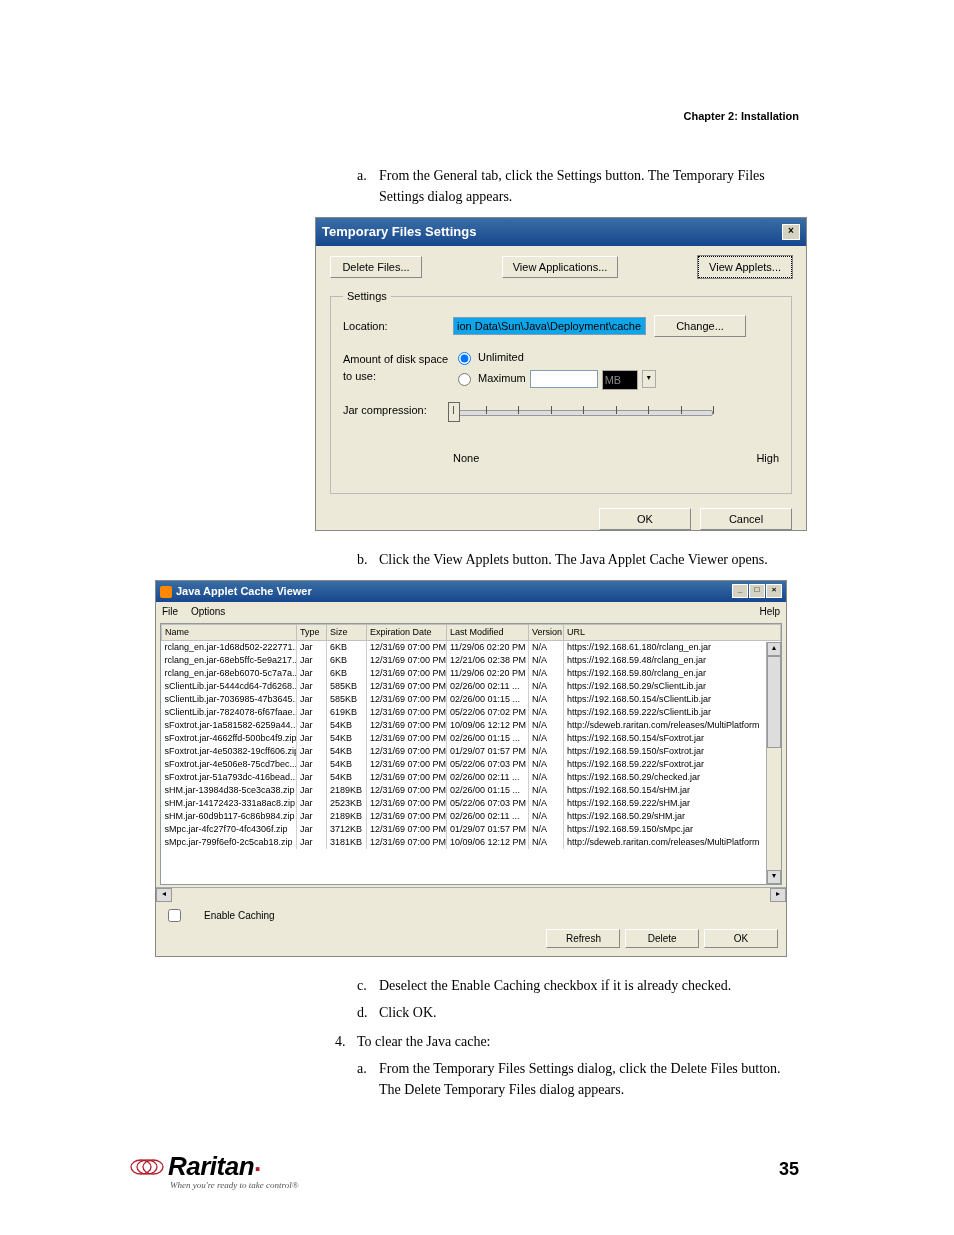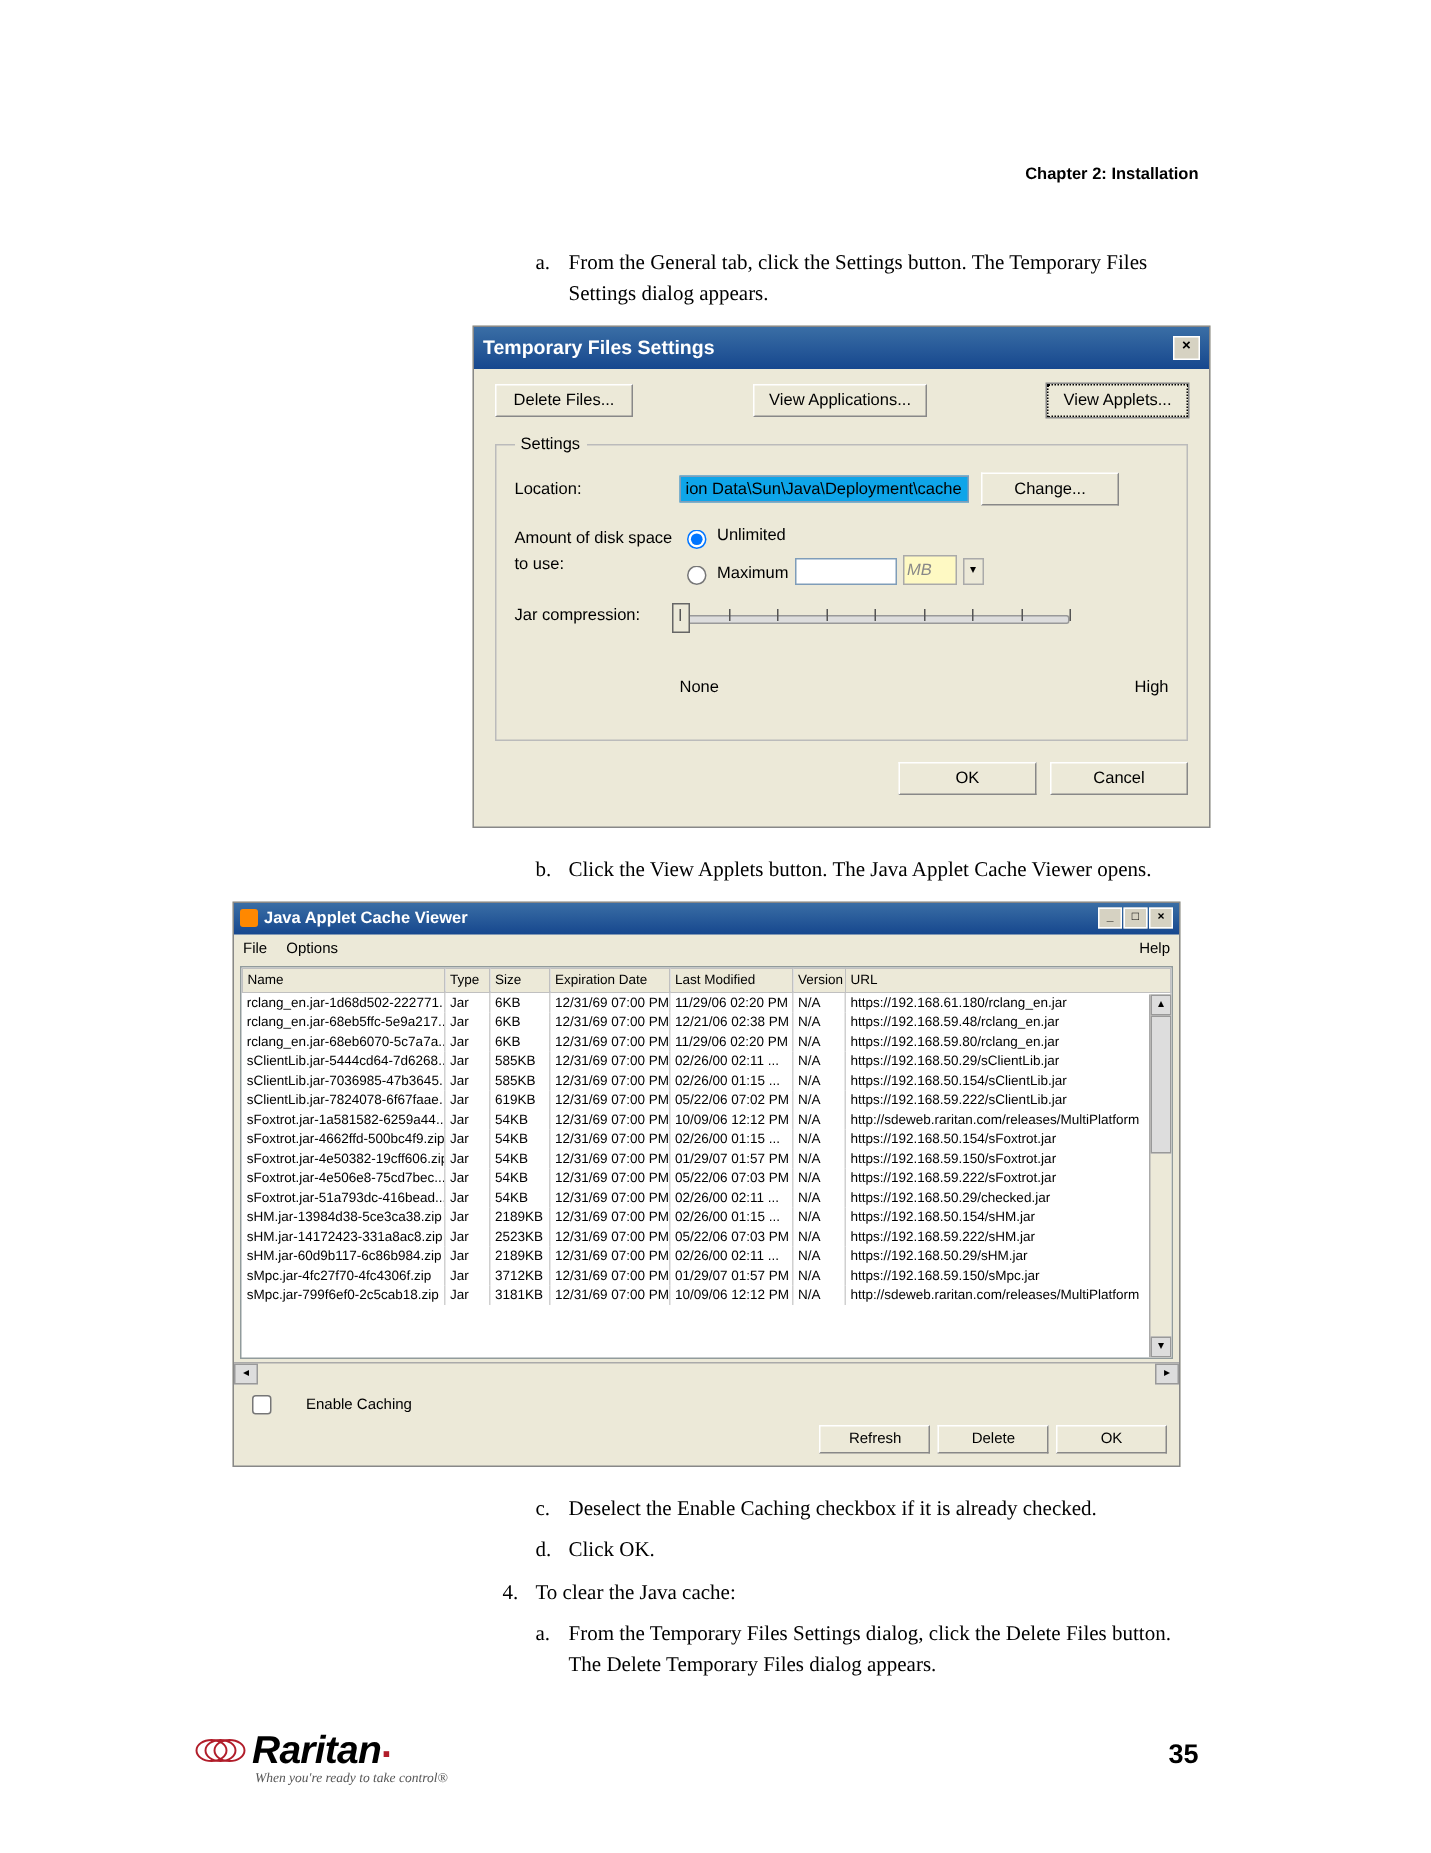--- a/index.html
+++ b/index.html
@@ -6,31 +6,31 @@
   .page { width: 954px; height: 1235px; position: relative; box-sizing: border-box; padding: 60px 130px 60px 130px; }
   .chapter-header { position: absolute; top: 110px; right: 155px; font-family: Arial, sans-serif; font-size: 11px; font-weight: bold; }
   .content { position: absolute; top: 165px; left: 335px; right: 155px; font-size: 14px; line-height: 1.5; }
   .ol-item { display: flex; margin-bottom: 6px; }
   .ol-marker { width: 22px; flex-shrink: 0; }
   .ol-item.indented { margin-left: 22px; }
   .figure { margin: 10px 0 18px -20px; }
   .win { border: 1px solid #888; background: #ece9d8; font-family: Tahoma, sans-serif; font-size: 11px; width: 490px; }
   .titlebar { background: linear-gradient(#3a6ea5, #16478e); color: #fff; font-weight: bold; padding: 4px 6px; font-size: 13px; display: flex; justify-content: space-between; align-items: center; }
   .titlebar .close { background: #d6d2c2; color:#000; border:1px solid #fff; width:16px; height:14px; text-align:center; line-height:12px; font-size:10px; font-weight:bold; }
-  .dialog-body { padding: 10px 14px 21px 14px; }
+  .dialog-body { padding: 10px 14px 0 14px; }
   .btn { background:#ece9d8; border:1px solid #888; border-top-color:#fff; border-left-color:#fff; padding:2px 10px; font-family:Tahoma,sans-serif; font-size:11px; min-width:70px; text-align:center; display:inline-block; }
   .btn.focus { border:1px dotted #000; outline:1px solid #888; }
   .toprow { display:flex; justify-content:space-between; margin-bottom:10px; }
   fieldset.settings { border:1px solid #bbb; padding:10px 12px 14px 12px; margin:0; }
   fieldset.settings legend { padding:0 4px; }
   .fs-row { display:flex; align-items:center; margin-bottom:12px; }
   .fs-row label.lab { width:110px; }
   input.txt { border:1px solid #7f9db9; padding:2px 3px; font-family:Tahoma,sans-serif; font-size:11px; background:#0ea5e9; }
-  .radio-row { display:flex; align-items:flex-end; gap:4px; }
-  .mb { width:30px; background:#fef9c3; border:1px solid #aaa; color:#888; padding:1px 2px;font-style:italic; }
+  .radio-row { display:flex; align-items:flex-start; gap:4px; }
+  .mb { width:30px; background:#000000; border:1px solid #aaa; color:#888; padding:1px 2px; }
   .slider { position:relative; width:260px; height:30px; }
   .slider-track { position:absolute; top:8px; left:0; right:0; height:4px; background:#ddd; border:1px solid #999; border-radius:2px; }
   .slider-tick { position:absolute; top:4px; width:1px; height:8px; background:#555; }
   .slider-thumb { position:absolute; top:0; left:-5px; width:10px; height:18px; background:#ece9d8; border:1px solid #666; }
   .slider-labels { display:flex; justify-content:space-between; margin-top:18px; font-size:11px; }
   .bottom-row { margin-top:14px; text-align:right; }
   .bottom-row .btn { margin-left:6px; }
 
   
   .cachewin { border:1px solid #888; background:#ece9d8; font-family:Tahoma,sans-serif; font-size:10px; width:630px; margin-left:-160px; }

